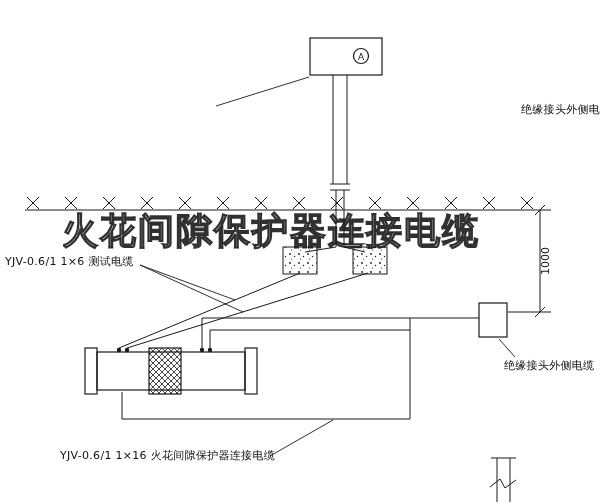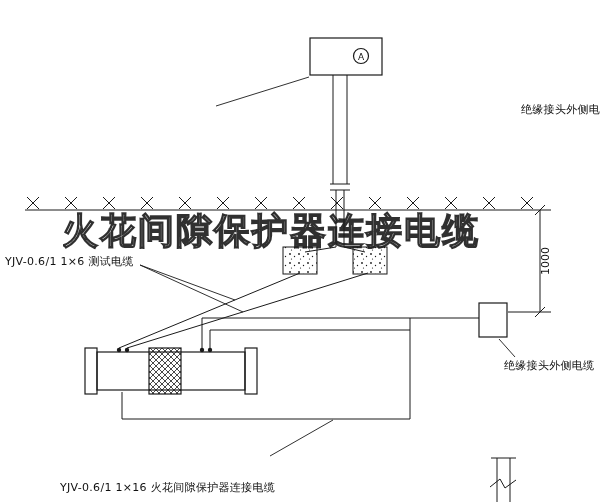--- a/index.html
+++ b/index.html
@@ -133,17 +133,17 @@
     </g>
   </svg>
 
 
   <div class="label" style="left:521px;top:102px;">绝缘接头外侧电缆</div>
 
   <div class="label" style="left:5px;top:254px;">YJV-0.6/1 1×6  测试电缆</div>
 
   <div class="label" style="left:504px;top:358px;">绝缘接头外侧电缆</div>
 
-  <div class="label" style="left:60px;top:480px;">YJV-0.6/1 1×16  火花间隙保护器连接电缆</div>
+  <div class="label" style="left:60px;top:448px;">YJV-0.6/1 1×16  火花间隙保护器连接电缆</div>
 
   <div class="watermark">火花间隙保护器连接电缆</div>
 
 </div>
 
 </body></html>

